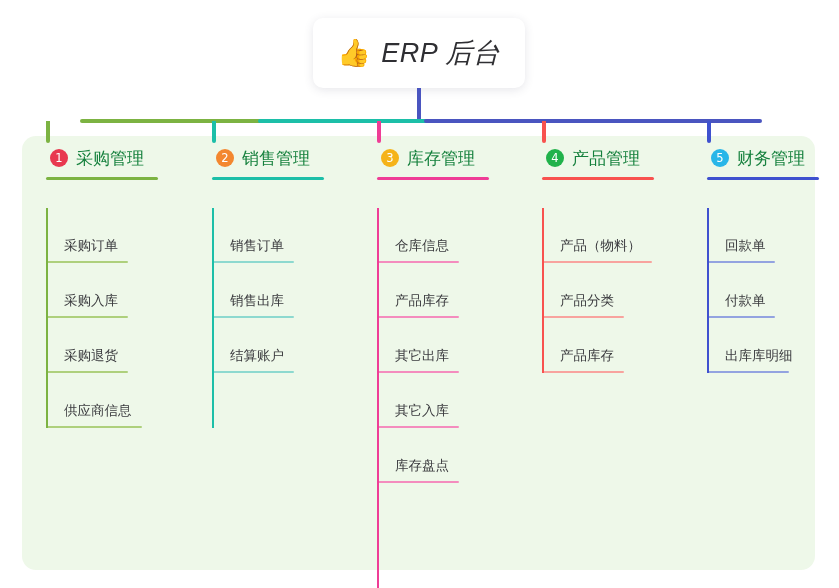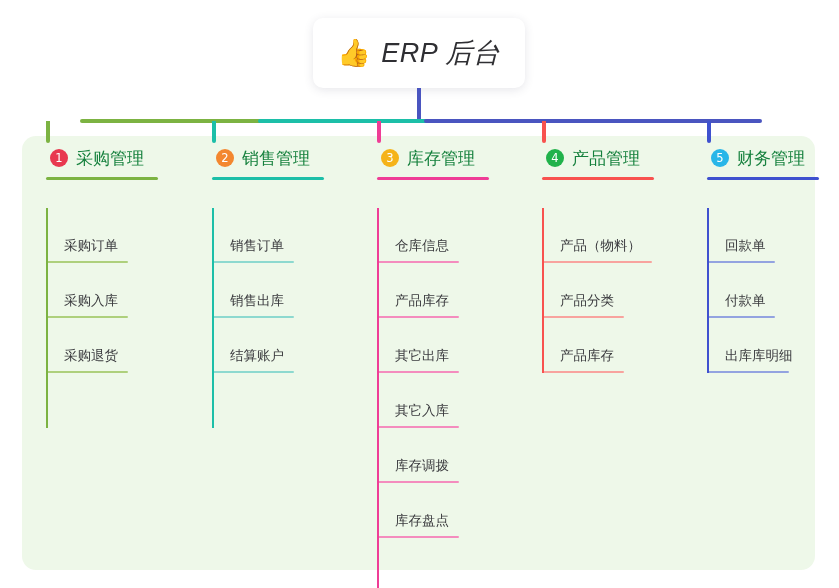--- a/index.html
+++ b/index.html
@@ -193,20 +193,24 @@
             <div class="child-rule" style="width: 82px; background: rgb(174, 208, 124);"></div>
           </div>
           <div class="child">
             <span class="child-label">采购入库</span>
             <div class="child-rule" style="width: 82px; background: rgb(174, 208, 124);"></div>
           </div>
           <div class="child">
             <span class="child-label">采购退货</span>
             <div class="child-rule" style="width: 82px; background: rgb(174, 208, 124);"></div>
           </div>
+          <div class="child">
+            <span class="child-label">供应商信息</span>
+            <div class="child-rule" style="width: 96px; background: rgb(174, 208, 124);"></div>
+          </div>
           <div class="spine" style="top: 0px; height: 220px; background: rgb(124, 179, 66);"></div>
         </div>
       </div>
       <div class="column" style="left: 202px; width: 150px;">
         <div class="col-head">
           <span class="badge" style="background: rgb(243, 135, 47);">2</span>
           <span class="col-title">销售管理</span>
         </div>
         <div class="col-rule" style="width: 112px; margin-left: 10px; background: rgb(28, 191, 168);"></div>
         <div class="children">
@@ -242,24 +246,20 @@
           </div>
           <div class="child">
             <span class="child-label">其它出库</span>
             <div class="child-rule" style="width: 82px; background: rgb(244, 140, 190);"></div>
           </div>
           <div class="child">
             <span class="child-label">其它入库</span>
             <div class="child-rule" style="width: 82px; background: rgb(244, 140, 190);"></div>
           </div>
           <div class="child">
-            <span class="child-label">库存调拨</span>
-            <div class="child-rule" style="width: 82px; background: rgb(244, 140, 190);"></div>
-          </div>
-          <div class="child">
             <span class="child-label">库存盘点</span>
             <div class="child-rule" style="width: 82px; background: rgb(244, 140, 190);"></div>
           </div>
           <div class="spine" style="top: 0px; height: 385px; background: rgb(239, 61, 150);"></div>
         </div>
       </div>
       <div class="column" style="left: 532px; width: 150px;">
         <div class="col-head">
           <span class="badge" style="background: rgb(33, 178, 75);">4</span>
           <span class="col-title">产品管理</span>

